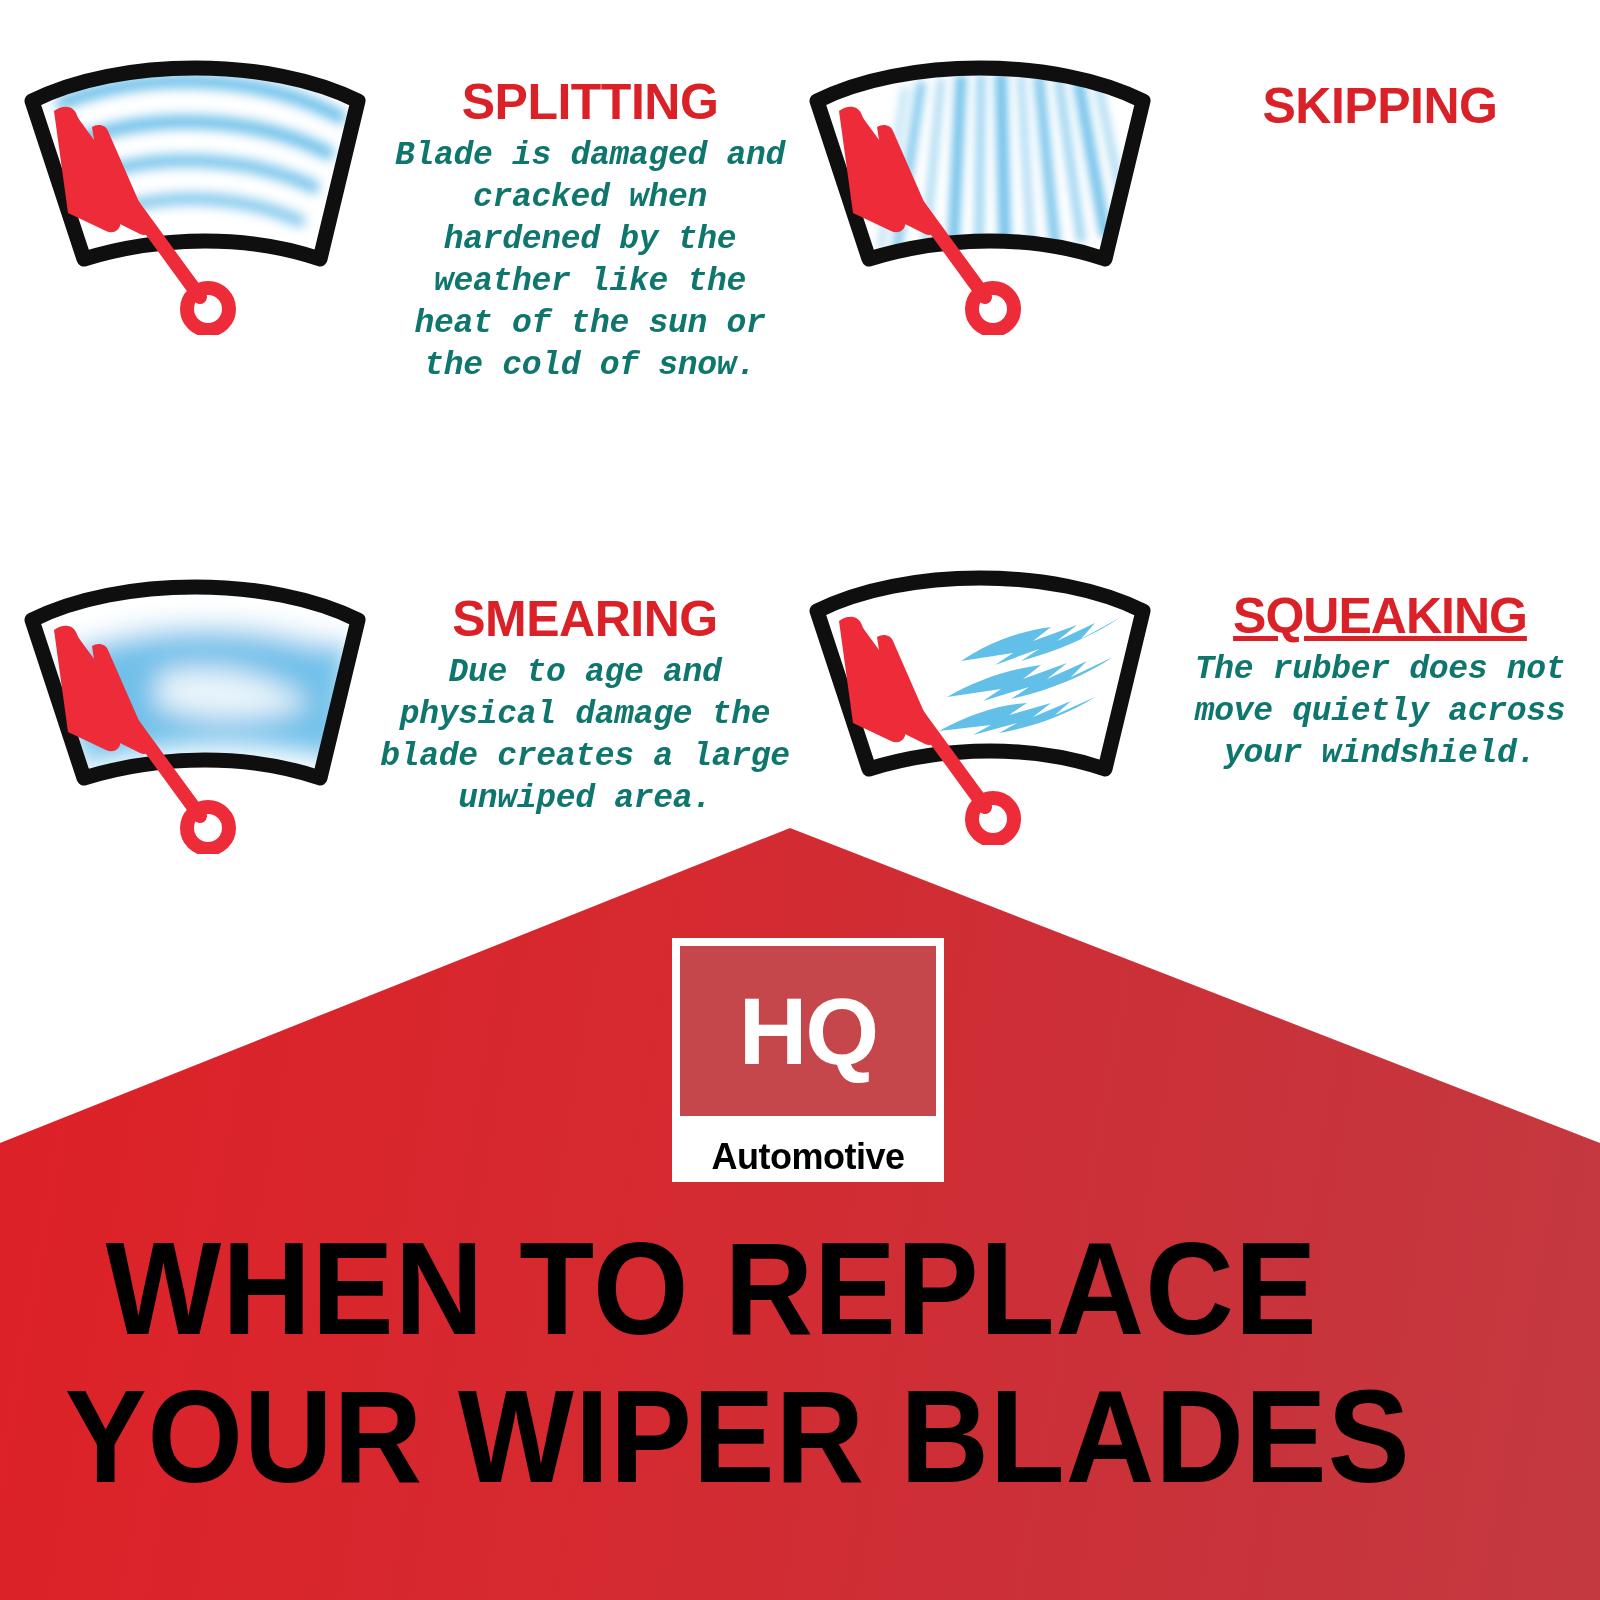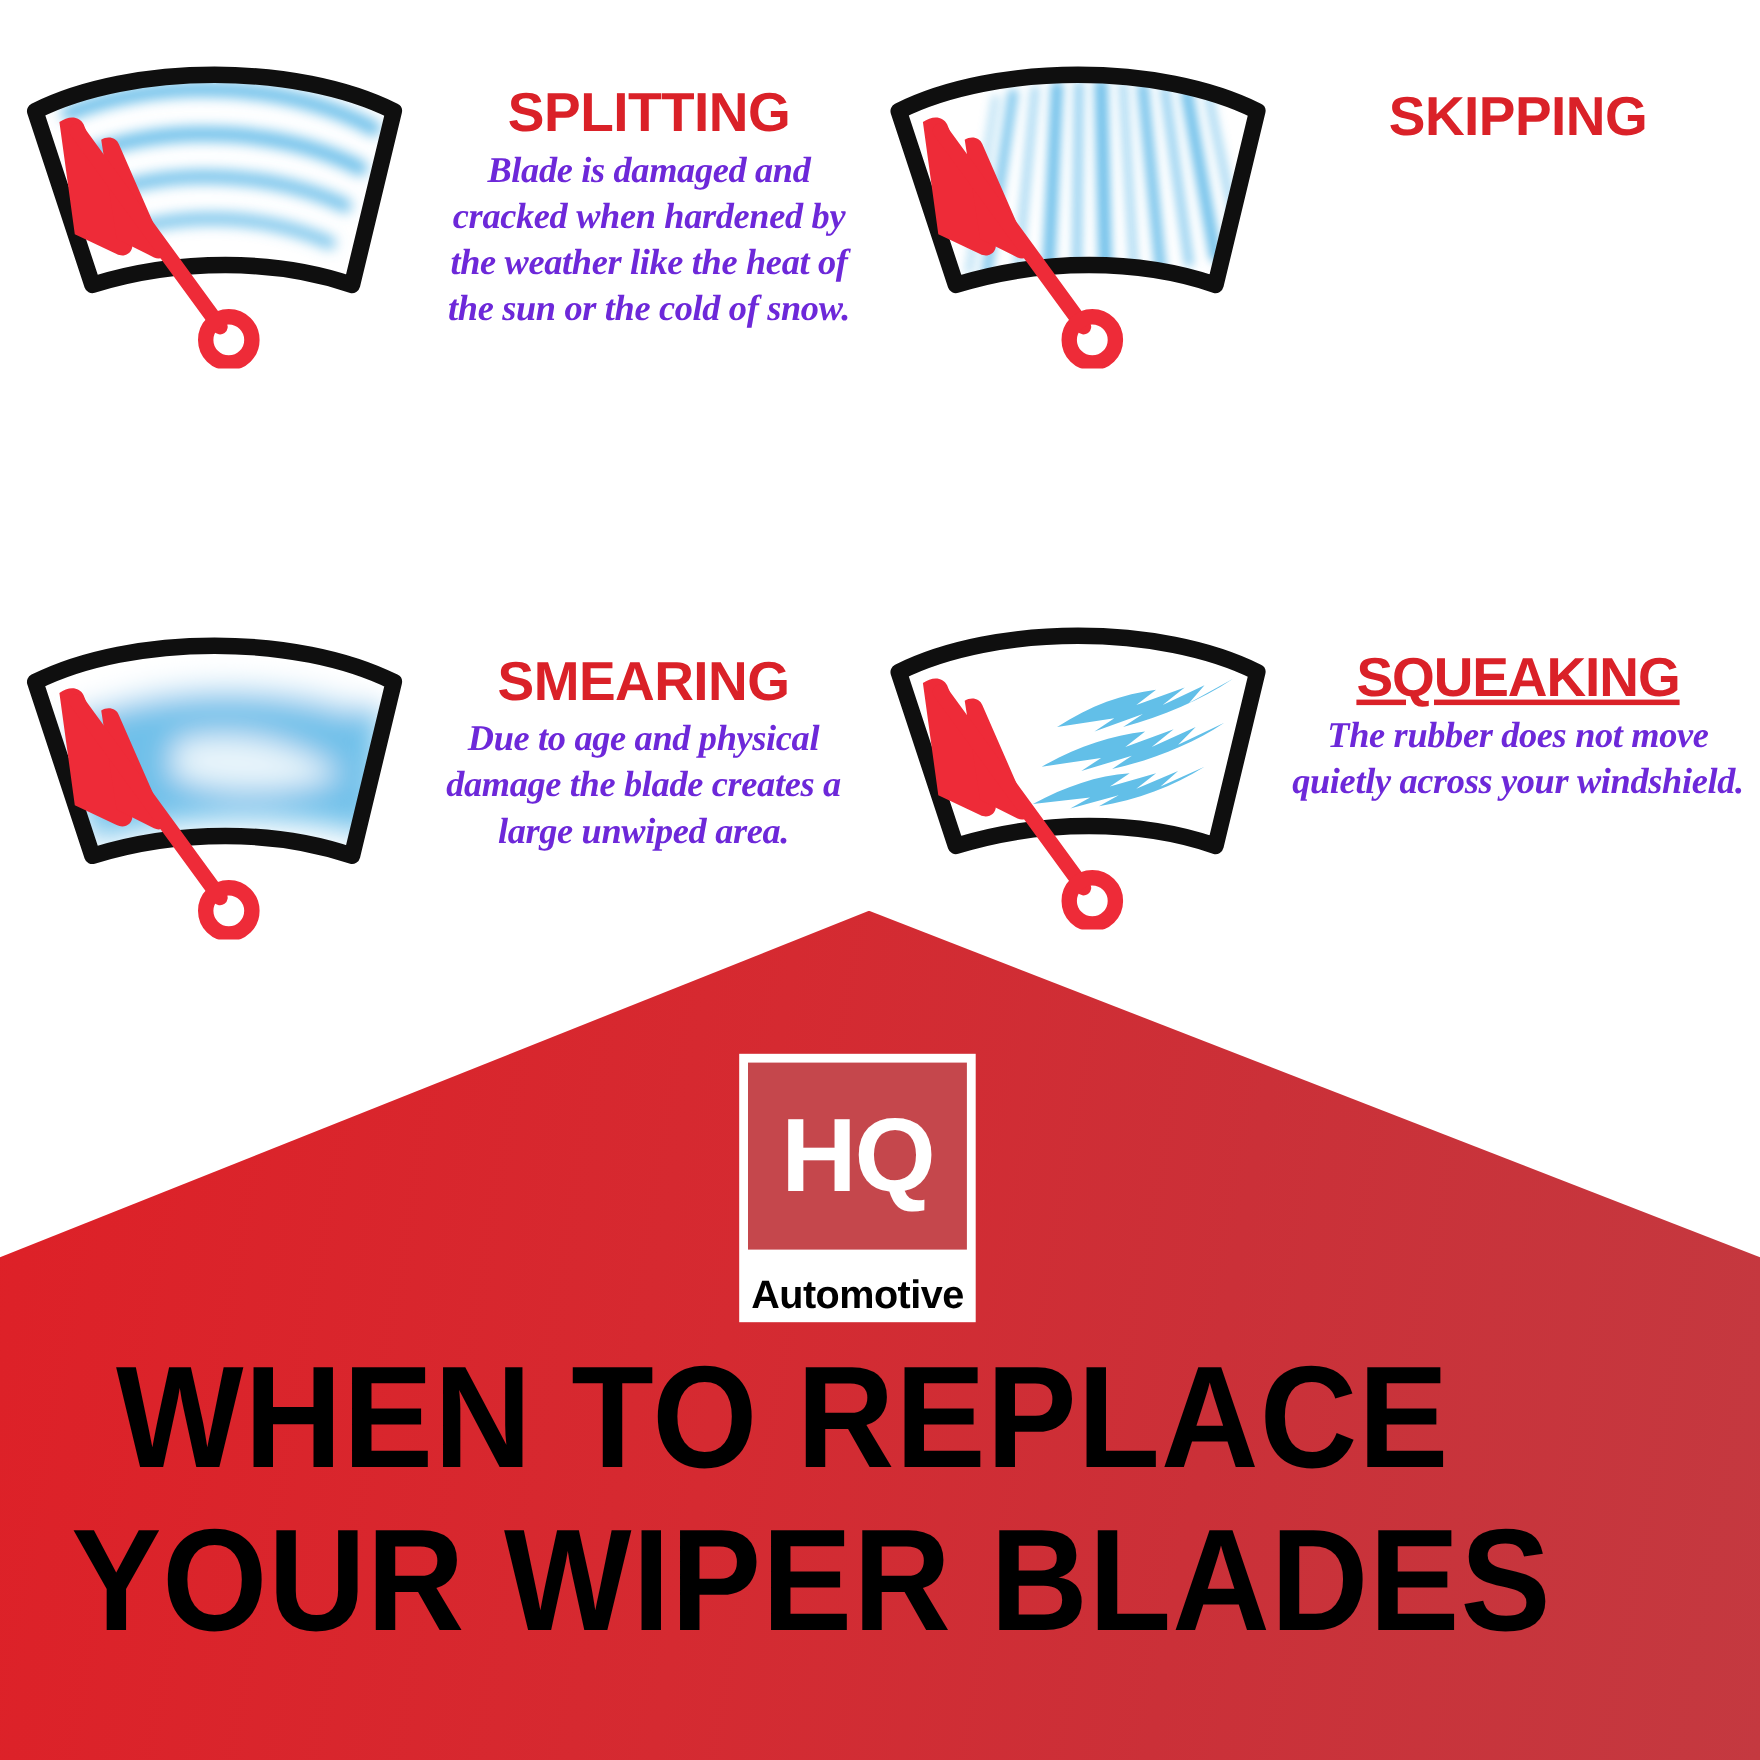--- a/index.html
+++ b/index.html
@@ -43,22 +43,22 @@
     color: #DA2128;
     font-family: "Liberation Sans", sans-serif;
     font-weight: bold;
     font-size: 50px;
     line-height: 1.0;
     letter-spacing: -0.5px;
     margin: 0 0 8px 0;
     white-space: nowrap;
   }
   .panel-desc {
-    color: #6d28d9;
-    font-family: Liberation Serif, serif;
+    color: #0f766e;
+    font-family: Liberation Mono, monospace;
     font-weight: bold;
     font-style: italic;
     font-size: 33px;
     line-height: 1.27;
     letter-spacing: -0.3px;
     margin: 0;
   }
 
   
   #panel-splitting  { left: 10px;  top: 35px;  width: 780px; gap: 10px; }
@@ -79,22 +79,22 @@
     width: 1600px;
     height: 772px;
     background: linear-gradient(100deg, #DE2027 0%, #D52A31 42%, #CB3038 68%, #C43940 100%);
     clip-path: polygon(790px 0px, 1600px 315px, 1600px 772px, 0px 772px, 0px 315px);
   }
 
   
   .logo {
     position: absolute;
     left: 672px;
-    top: 958px;
-    width: 215px;
+    top: 938px;
+    width: 272px;
     height: 244px;
     background: #ffffff;
     box-sizing: border-box;
     padding: 8px 8px 0 8px;
     display: flex;
     flex-direction: column;
   }
   .logo-inner {
     flex: 0 0 170px;
     background: #C5474C;

